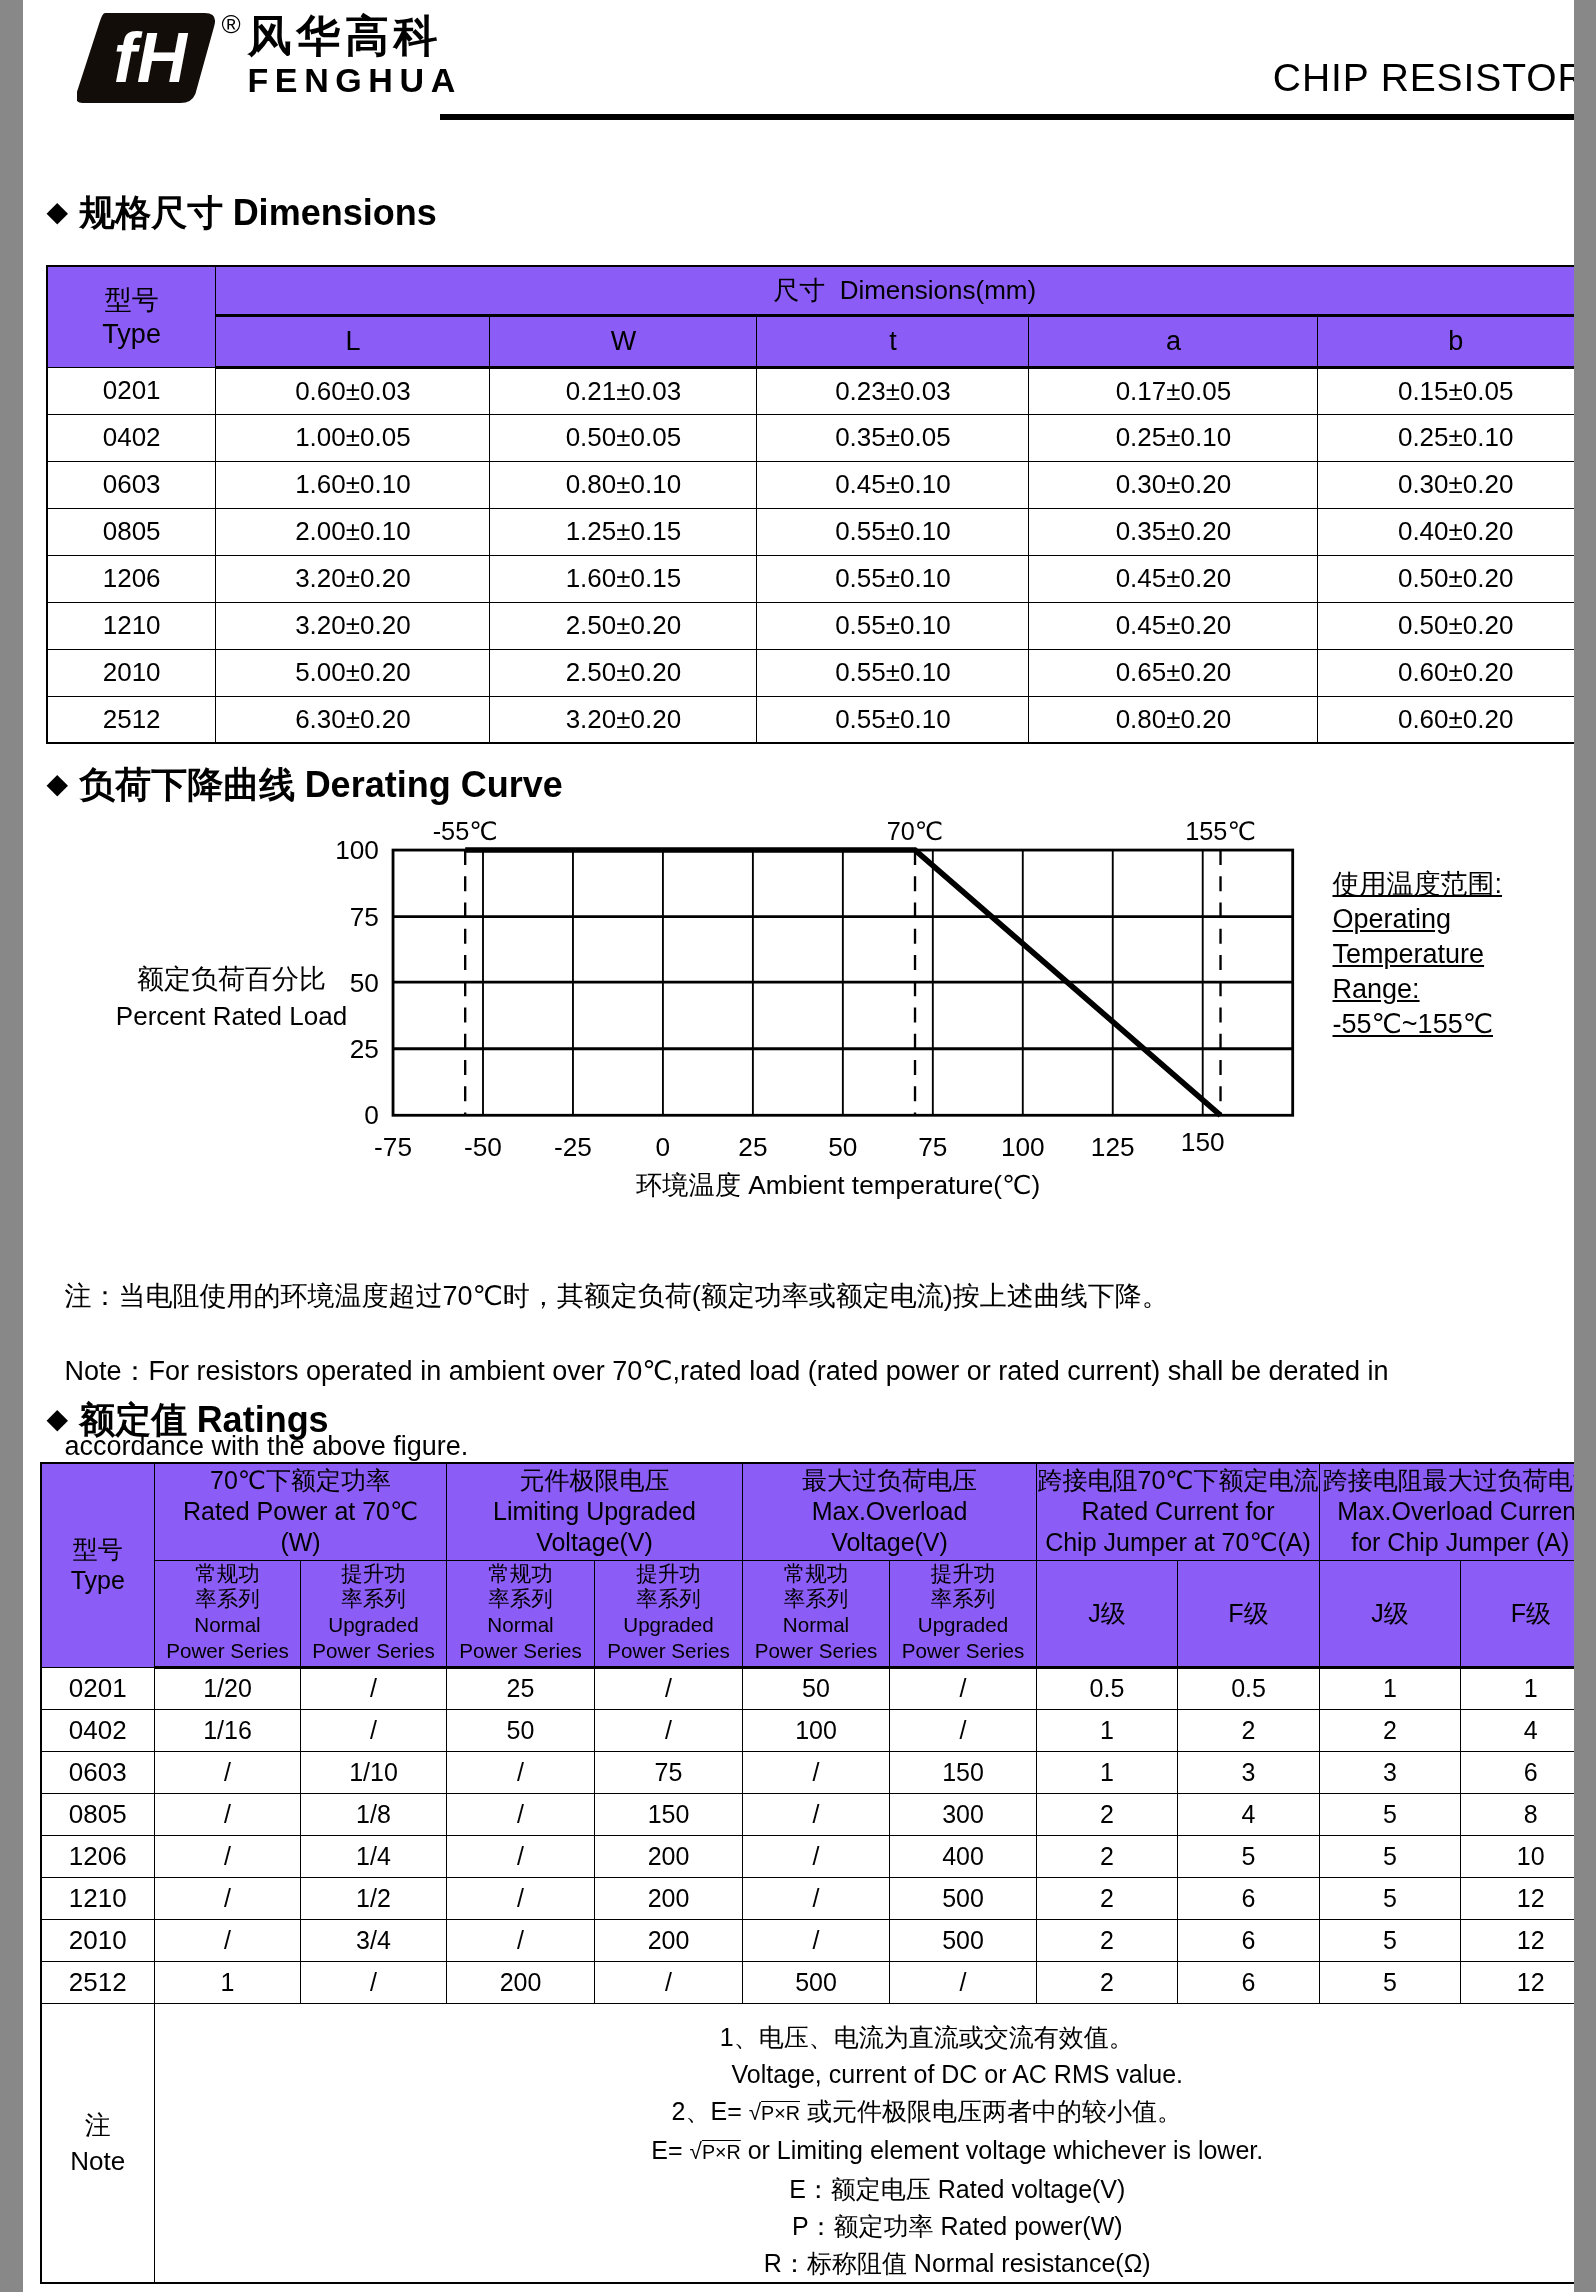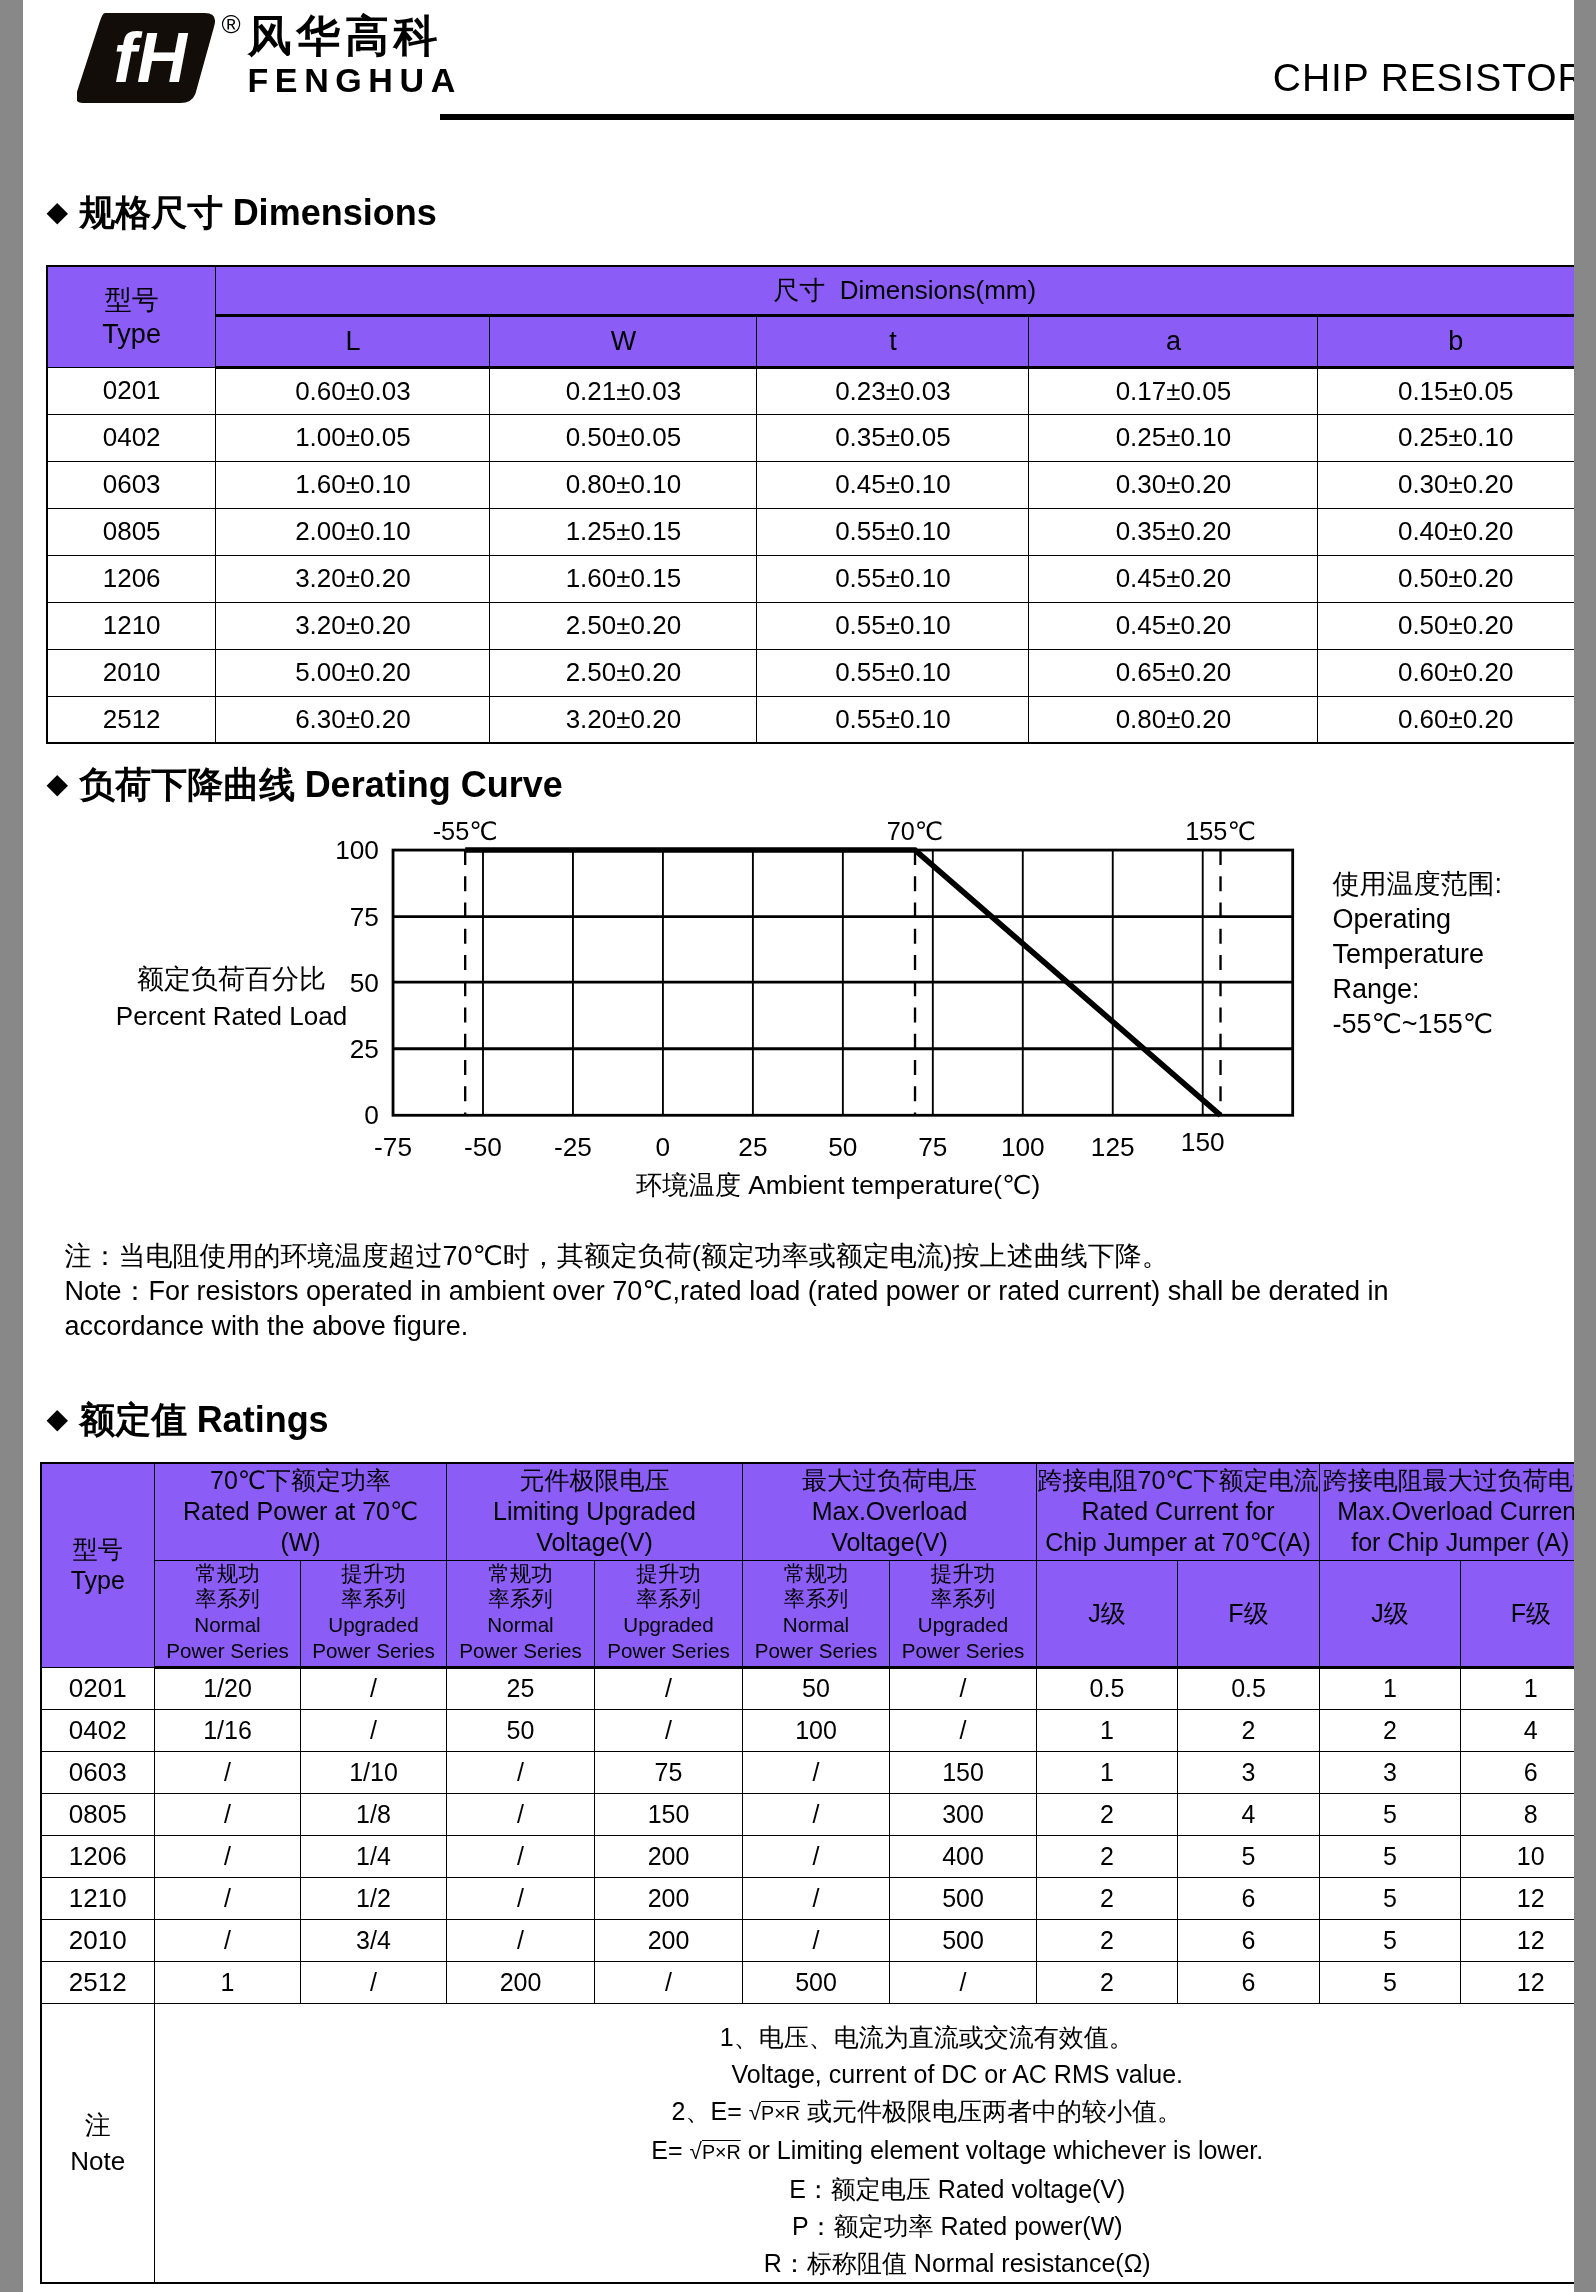--- a/index.html
+++ b/index.html
@@ -37,24 +37,24 @@
   .dim-table tr.dr { height:47px; }
   .dim-table td.grp { border-bottom-width:3.7px;margin-top:16px; }
   .dim-table tr.h2 td { border-bottom-width:3.7px; font-size:27px; }
   .t-zh, .t-en { font-size:27px; line-height:34px; }
 
   
   .chart { position:absolute; left:281px; top:806px; width:1312px; height:403px; }
   .ylab { position:absolute; left:52px; top:961px; width:314px; text-align:center; }
   .ylab .l1 { font-size:27px; line-height:37px; }
   .ylab .l2 { font-size:26px; line-height:37px; }
-  .sidenote { position:absolute; left:1310px; top:867px; }
+  .sidenote { position:absolute; left:1310px; top:867px;text-decoration:underline; }
   .sidenote div { font-size:27px; line-height:35px; }
   .derating-note { position:absolute; left:42px; top:1239px; width:1499px; }
-  .derating-note div { font-size:27px; line-height:35px; }
+  .derating-note div { font-size:27px; line-height:35px;margin-top:40px; }
 
   
   .rt { position:absolute; left:17px; top:1462px; width:1563px; border:2.8px solid #000; }
   .rt tr.h1 { height:97px; }
   .rt tr.h2 { height:107px; }
   .rt tr.dr { height:42px; }
   .rt tr.h2 td { border-bottom-width:3.7px; }
   .rt td { font-size:25px; }
   .rt td.type-col { font-size:26px; }
   .g-zh { font-size:25px; line-height:31px; }

